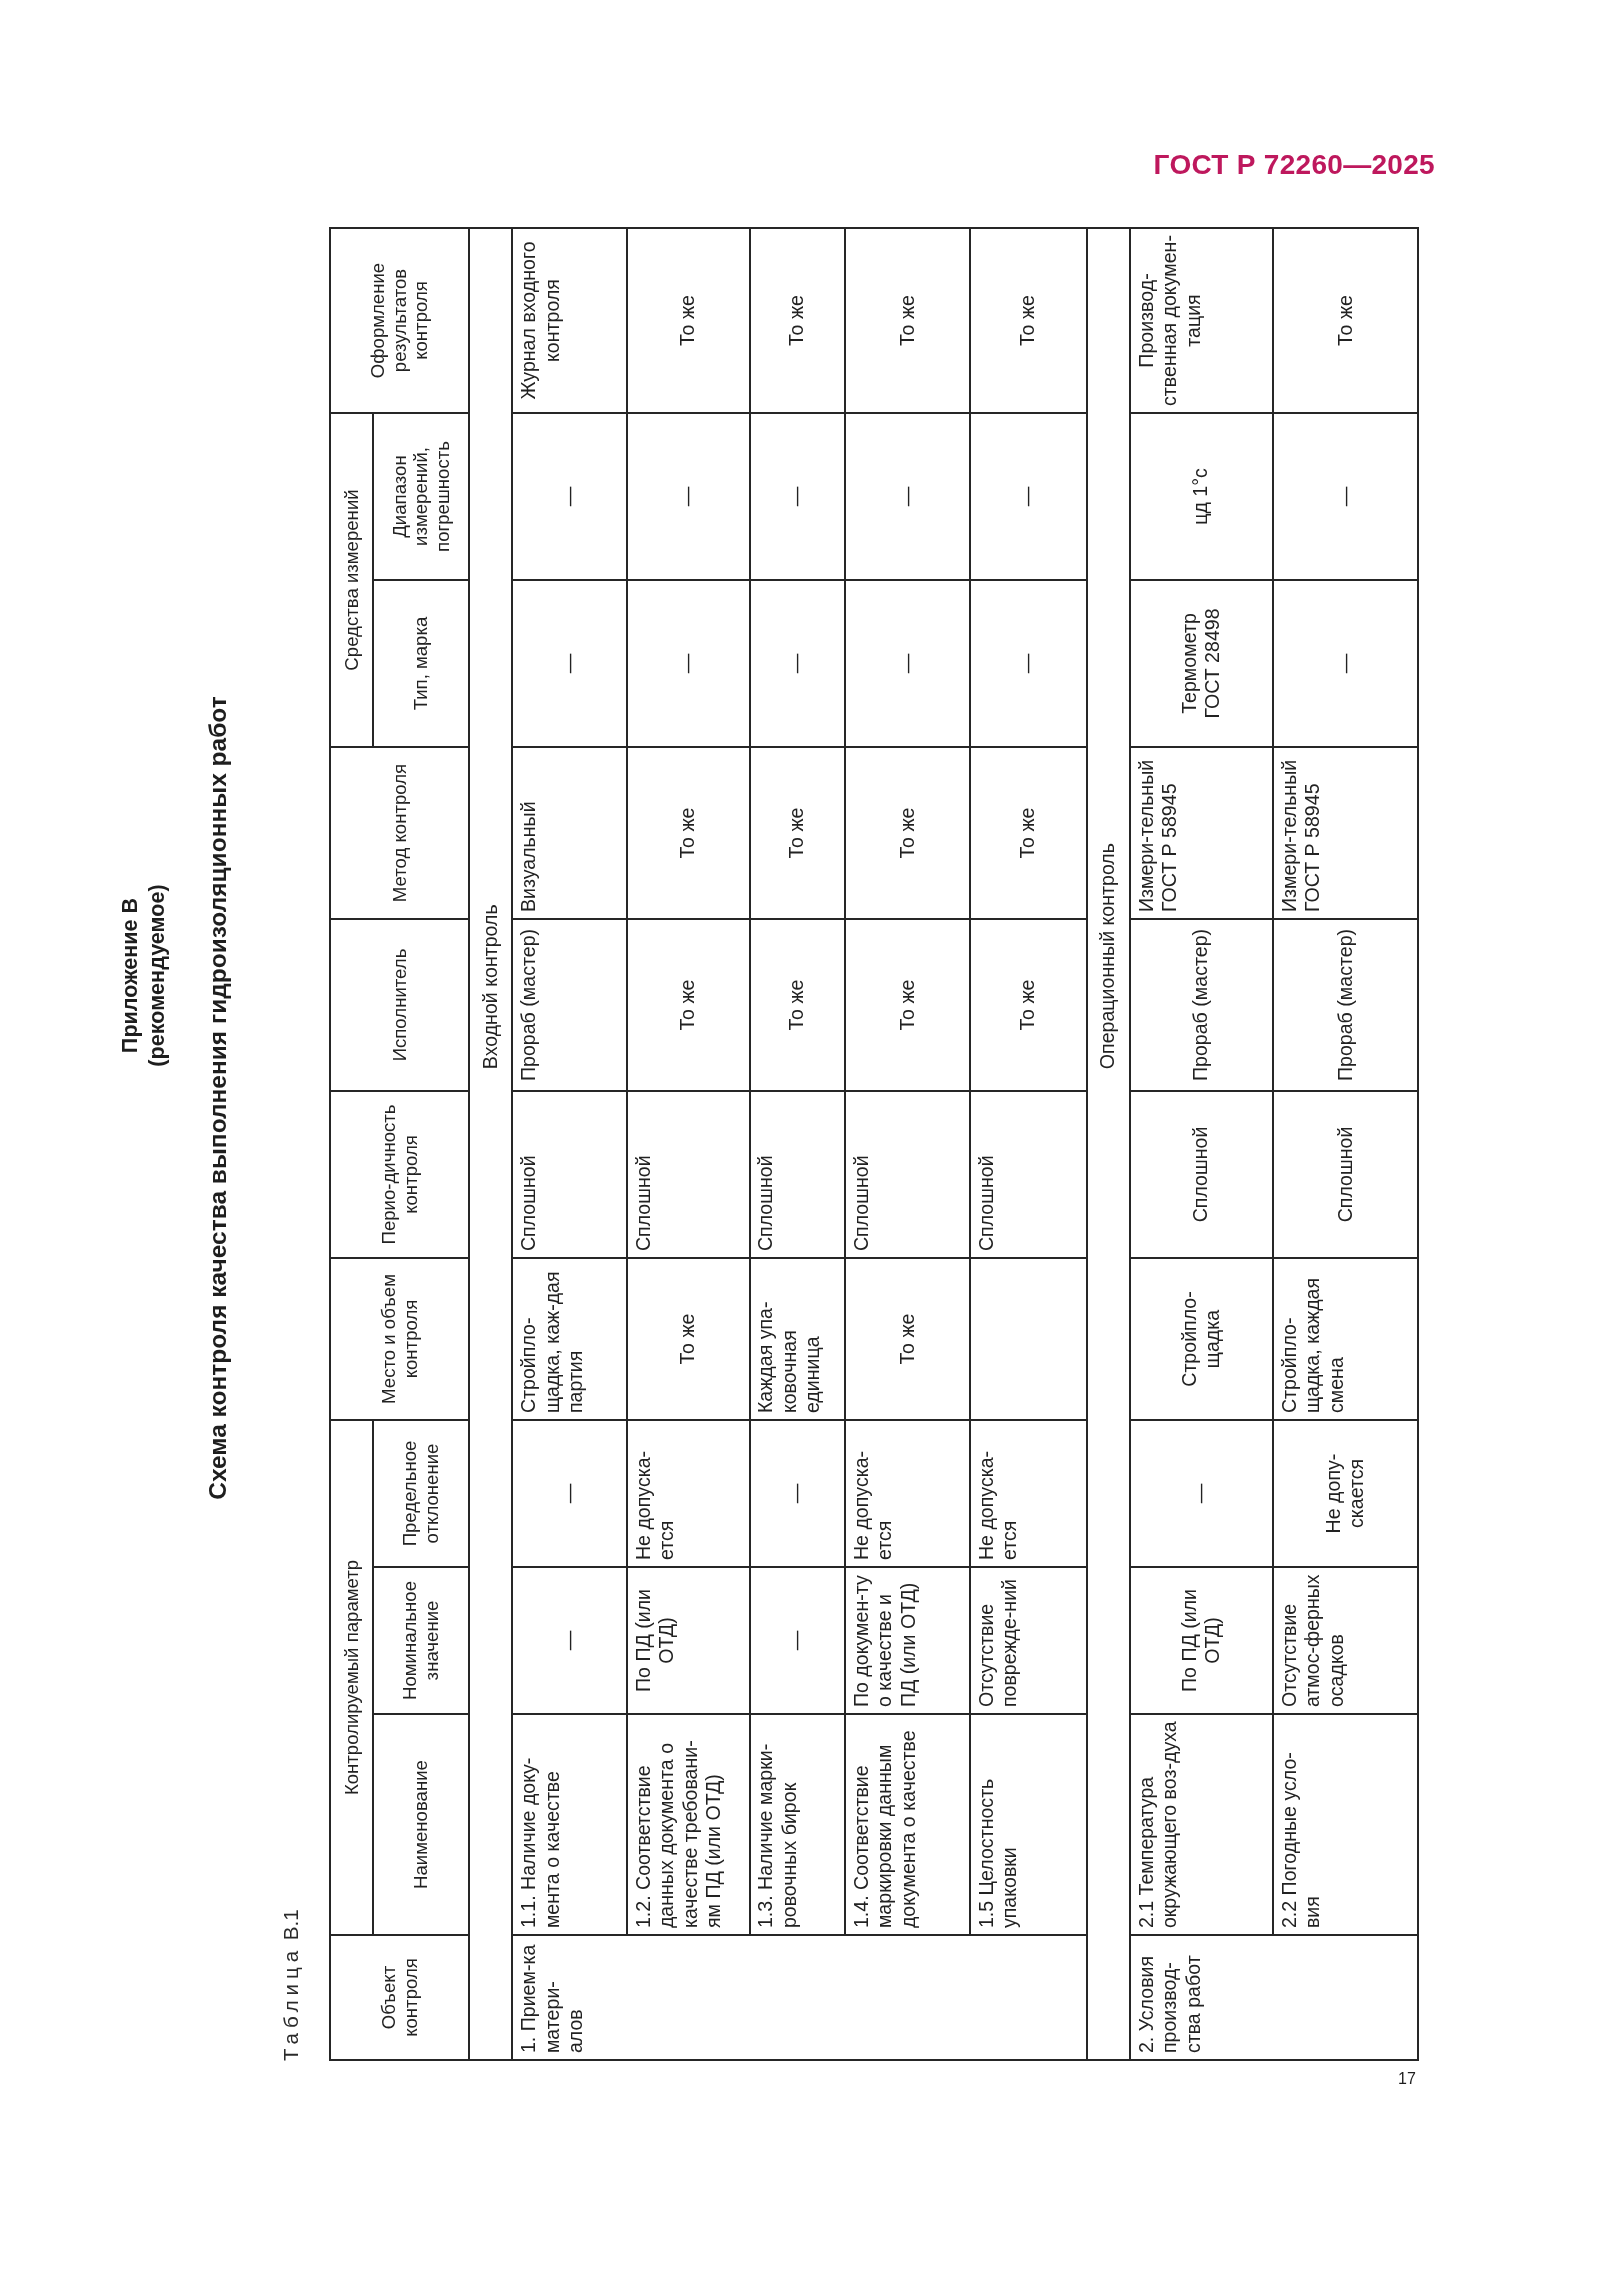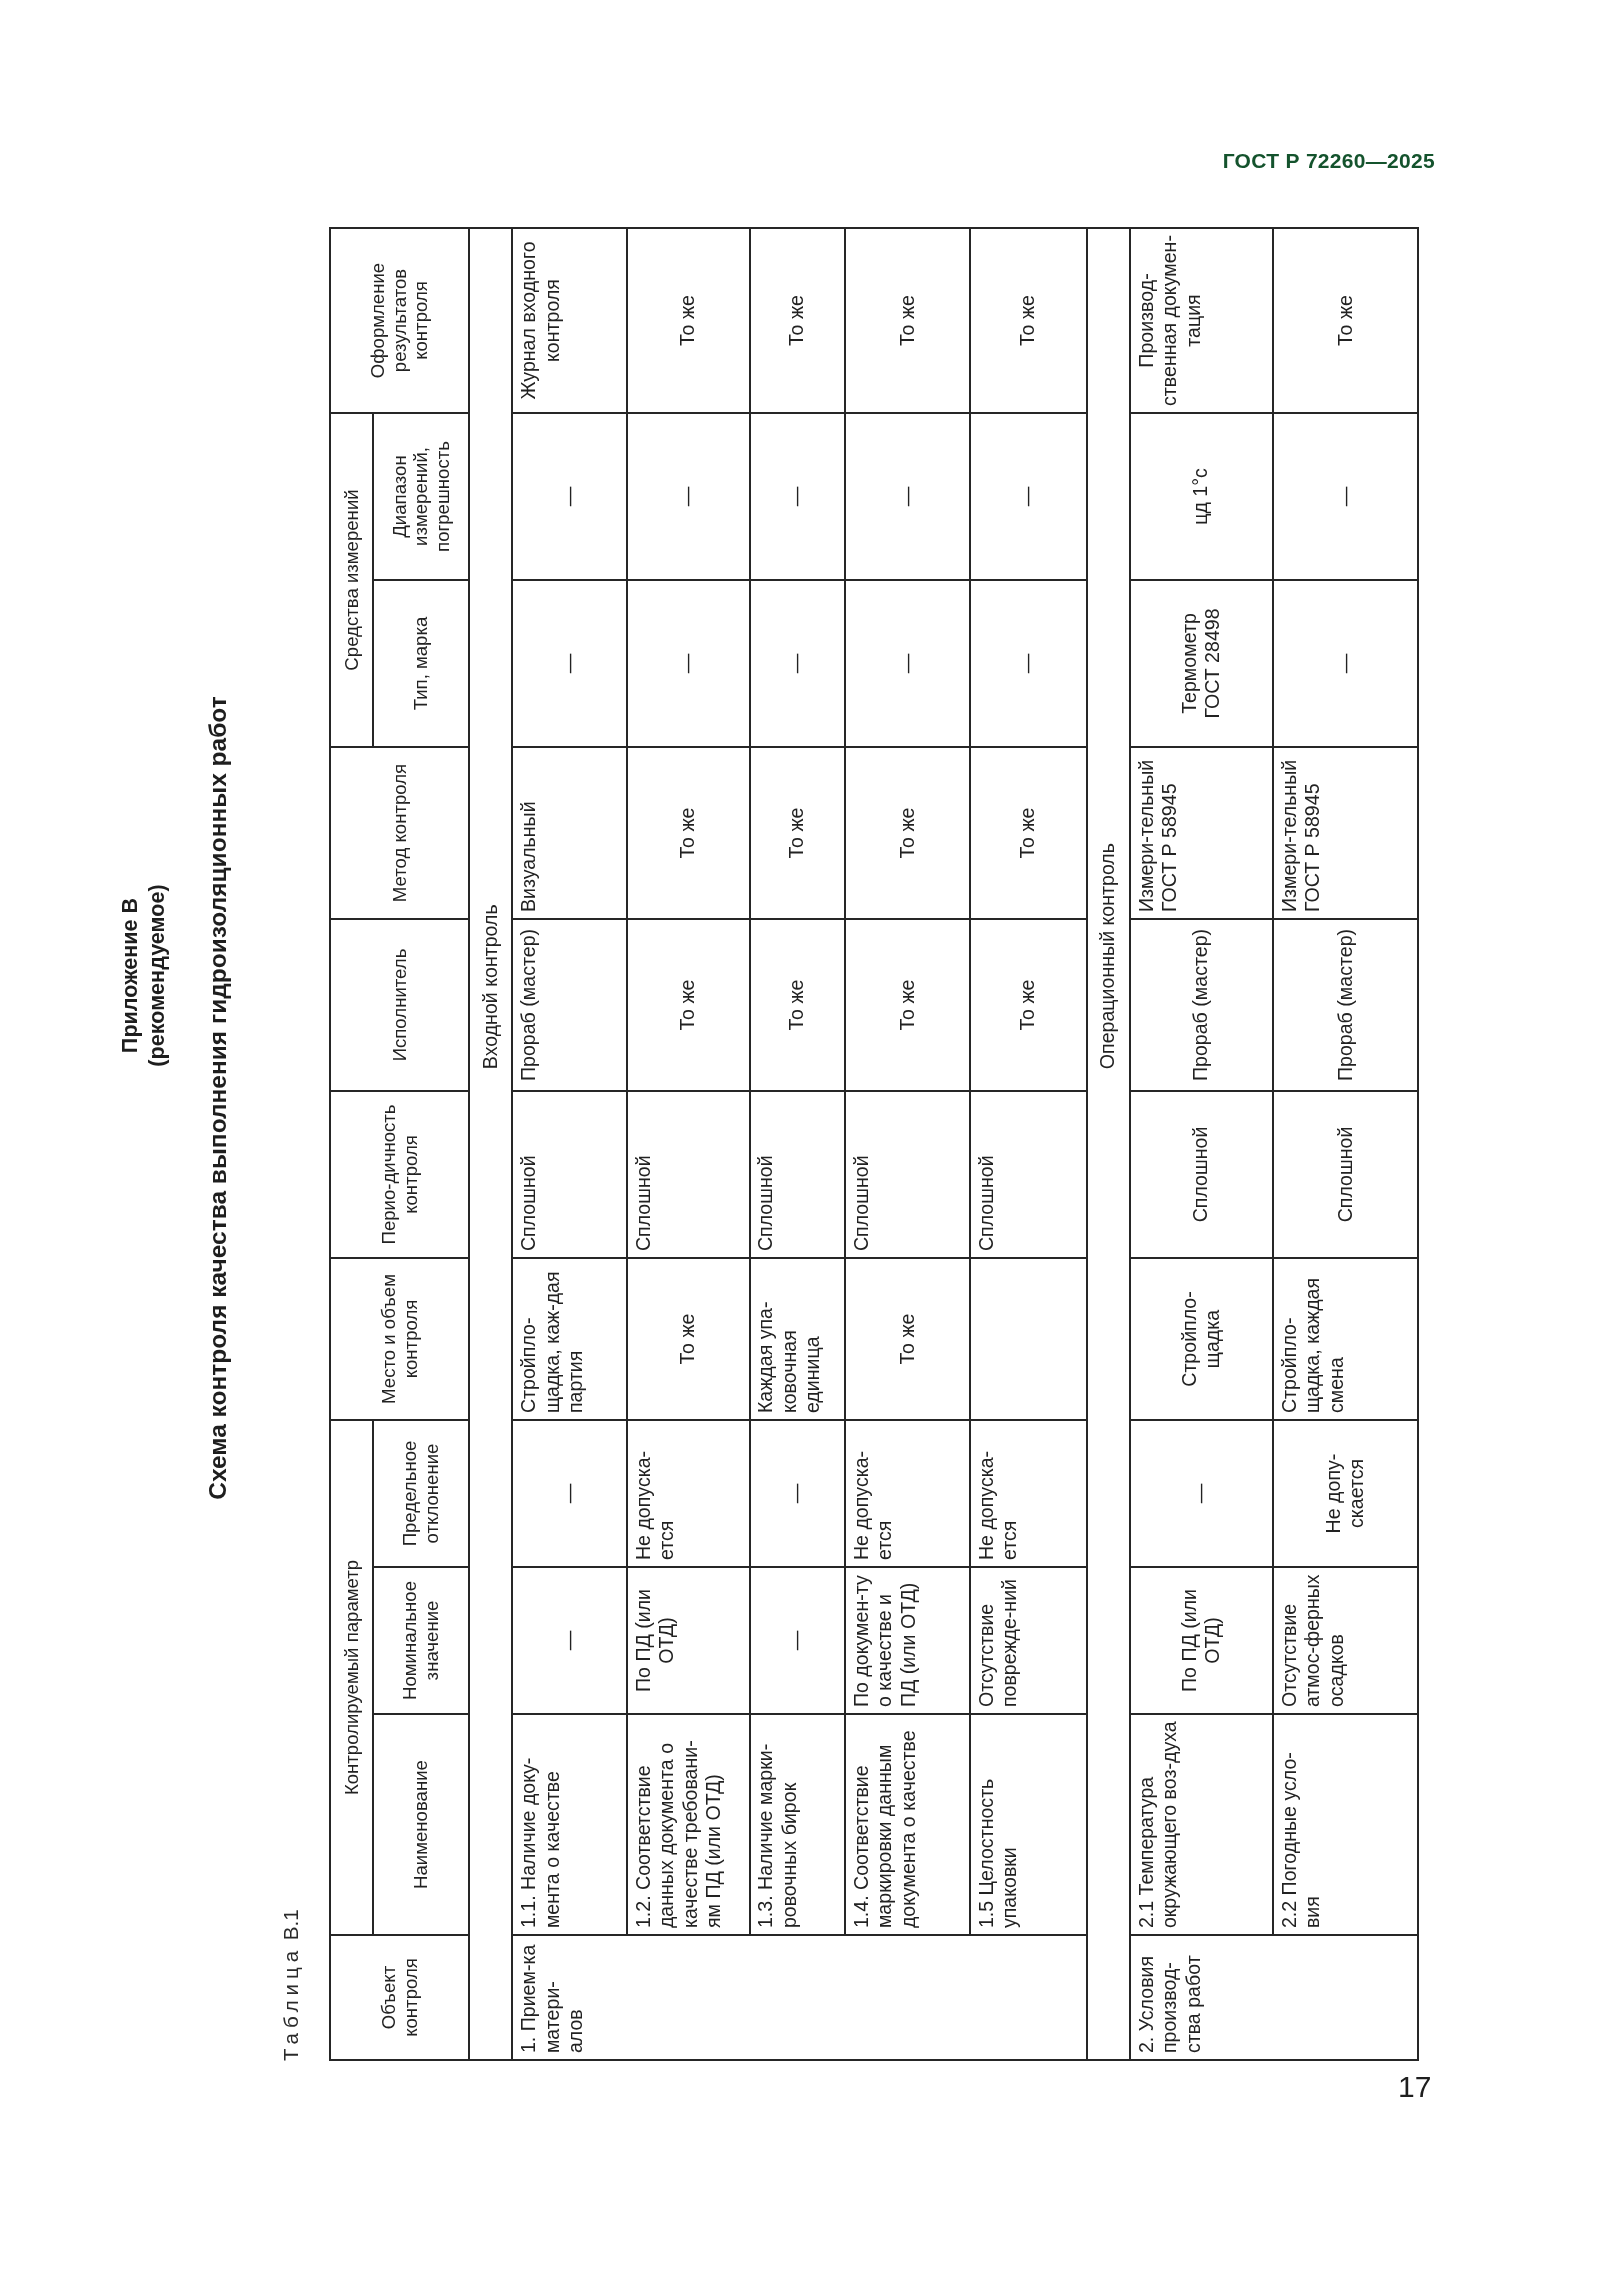--- a/index.html
+++ b/index.html
@@ -2,24 +2,24 @@
 <html><head>
 <meta charset="utf-8">
 <style>
   html, body { margin: 0; padding: 0; }
   body {
     width: 1621px; height: 2293px; position: relative; background: #ffffff;
     font-family: "Liberation Sans", sans-serif; color: #222222; overflow: hidden;
   }
   .doc-code {
     position: absolute; right: 186px; top: 149px;
-    font-size: 21px; font-weight: bold; color: #14532d; letter-spacing: 0.3px;
+    font-size: 28px; font-weight: bold; color: #be185d; letter-spacing: 0.3px;
   }
   .page-number {
-    position: absolute; left: 1398px; top: 2070px; font-size: 30px; color: #1e1e1e;
+    position: absolute; left: 1398px; top: 2070px; font-size: 16px; color: #1e1e1e;
   }
   
   .rot {
     position: absolute; transform-origin: 0 0; transform: rotate(-90deg);
   }
   .appendix-title {
     left: 116px; top: 1250px; width: 549px; text-align: center;
     font-size: 21.6px; font-weight: bold; line-height: 27.4px; color: #1e1e1e;
   }
   .scheme-title {

